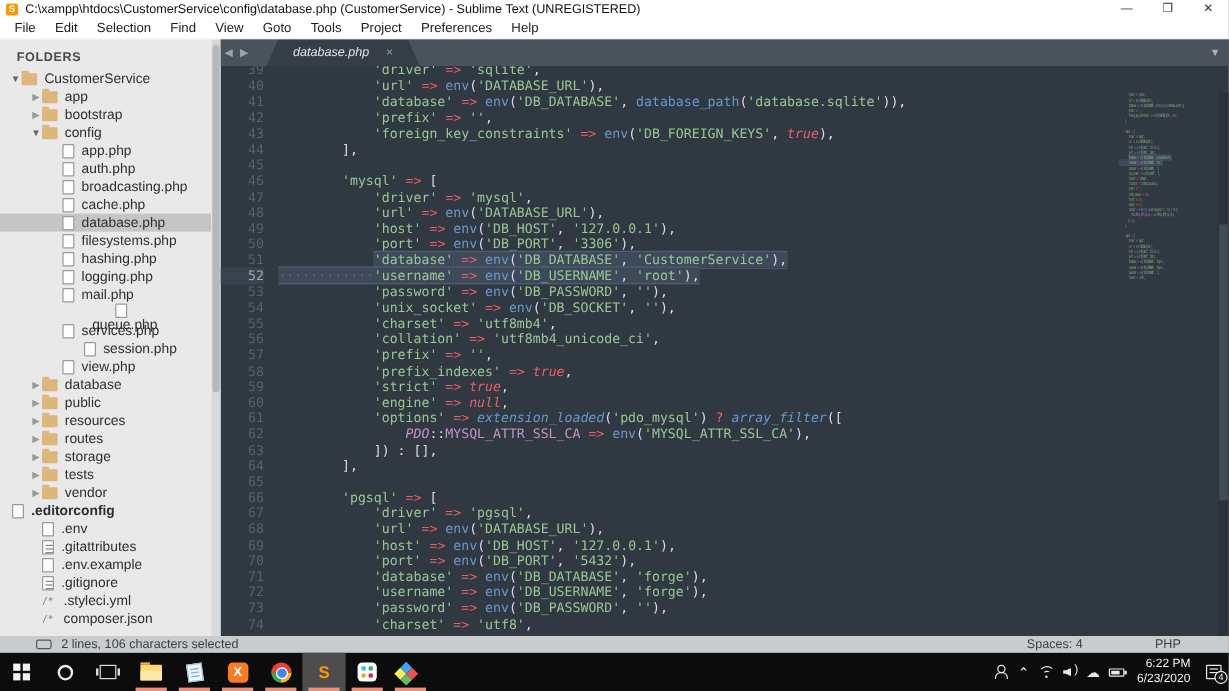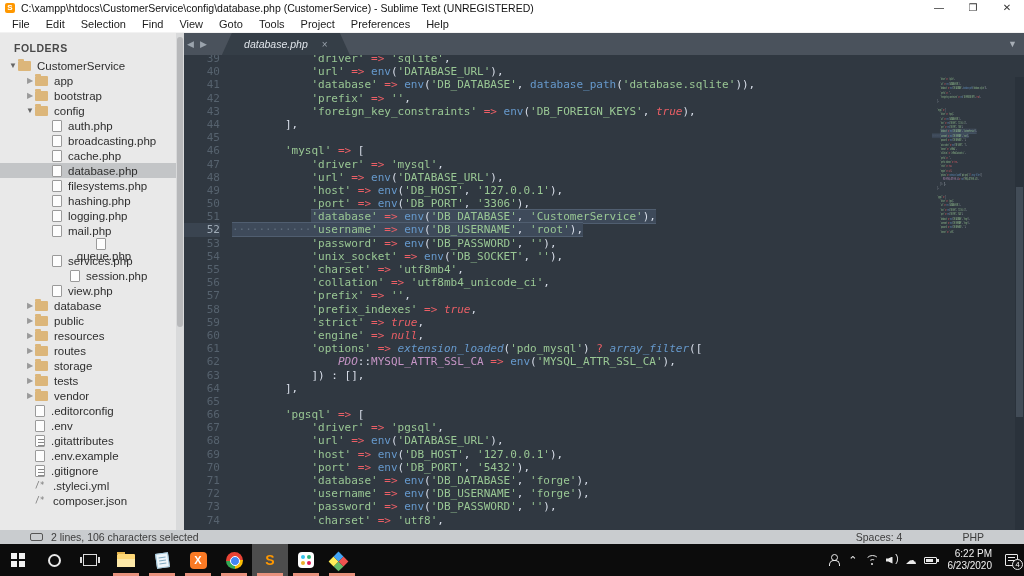--- a/index.html
+++ b/index.html
@@ -173,20 +173,25 @@
           <span>bootstrap</span>
         </div>
         <div class="trow" style="padding-left: 25px;">
           <span class="texp">▼</span>
           <span class="ticon icon-folder"></span>
           <span>config</span>
         </div>
         <div class="trow" style="padding-left: 42px;">
           <span class="texp"></span>
           <span class="ticon icon-page"></span>
+          <span>app.php</span>
+        </div>
+        <div class="trow" style="padding-left: 42px;">
+          <span class="texp"></span>
+          <span class="ticon icon-page"></span>
           <span>auth.php</span>
         </div>
         <div class="trow" style="padding-left: 42px;">
           <span class="texp"></span>
           <span class="ticon icon-page"></span>
           <span>broadcasting.php</span>
         </div>
         <div class="trow" style="padding-left: 42px;">
           <span class="texp"></span>
           <span class="ticon icon-page"></span>
@@ -265,21 +270,21 @@
         <div class="trow" style="padding-left: 25px;">
           <span class="texp collapsed">▶</span>
           <span class="ticon icon-folder"></span>
           <span>tests</span>
         </div>
         <div class="trow" style="padding-left: 25px;">
           <span class="texp collapsed">▶</span>
           <span class="ticon icon-folder"></span>
           <span>vendor</span>
         </div>
-        <div class="trow" style="padding-left: 25px;">
+        <div class="trow" style=" font-weight: bold;">
           <span class="texp"></span>
           <span class="ticon icon-page"></span>
           <span>.editorconfig</span>
         </div>
         <div class="trow" style="padding-left: 25px;">
           <span class="texp"></span>
           <span class="ticon icon-page"></span>
           <span>.env</span>
         </div>
         <div class="trow" style="padding-left: 25px;">

